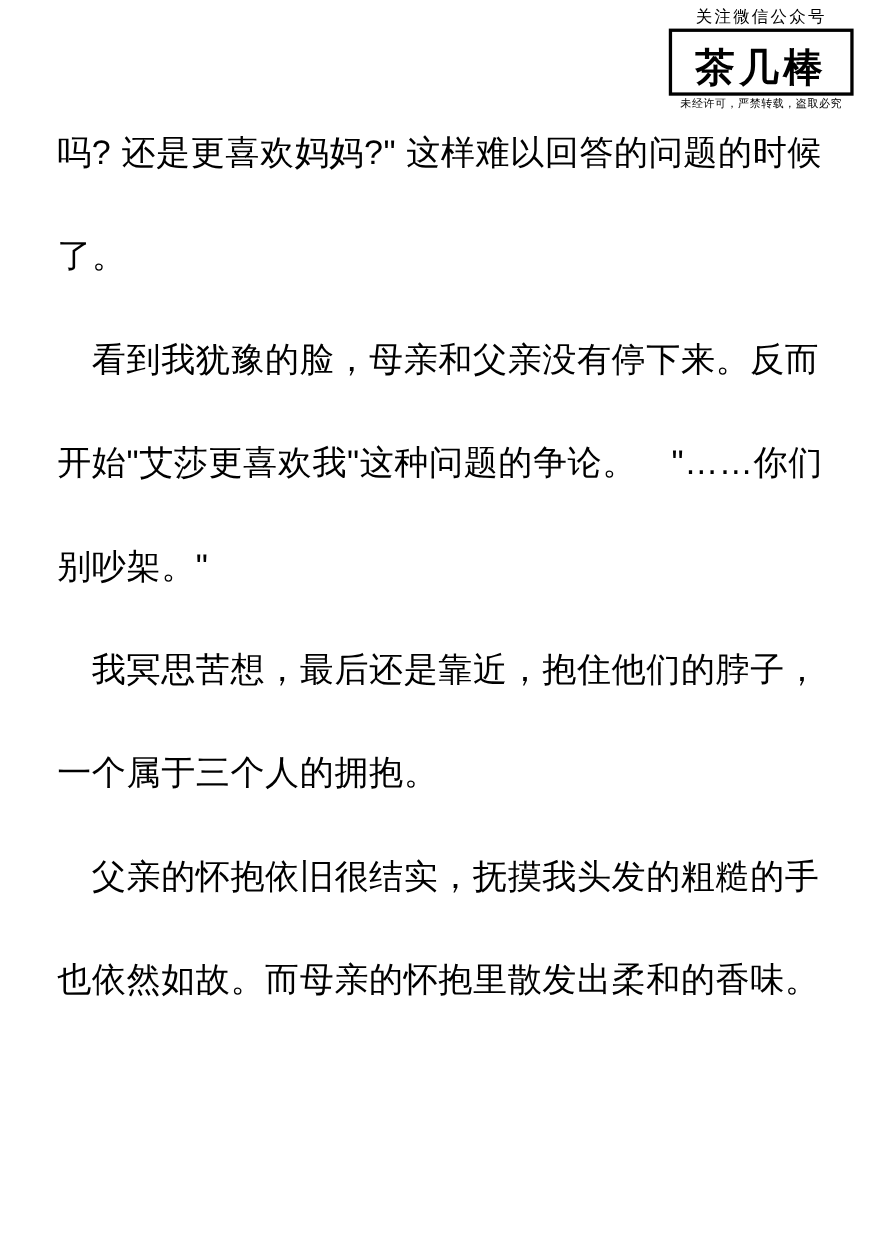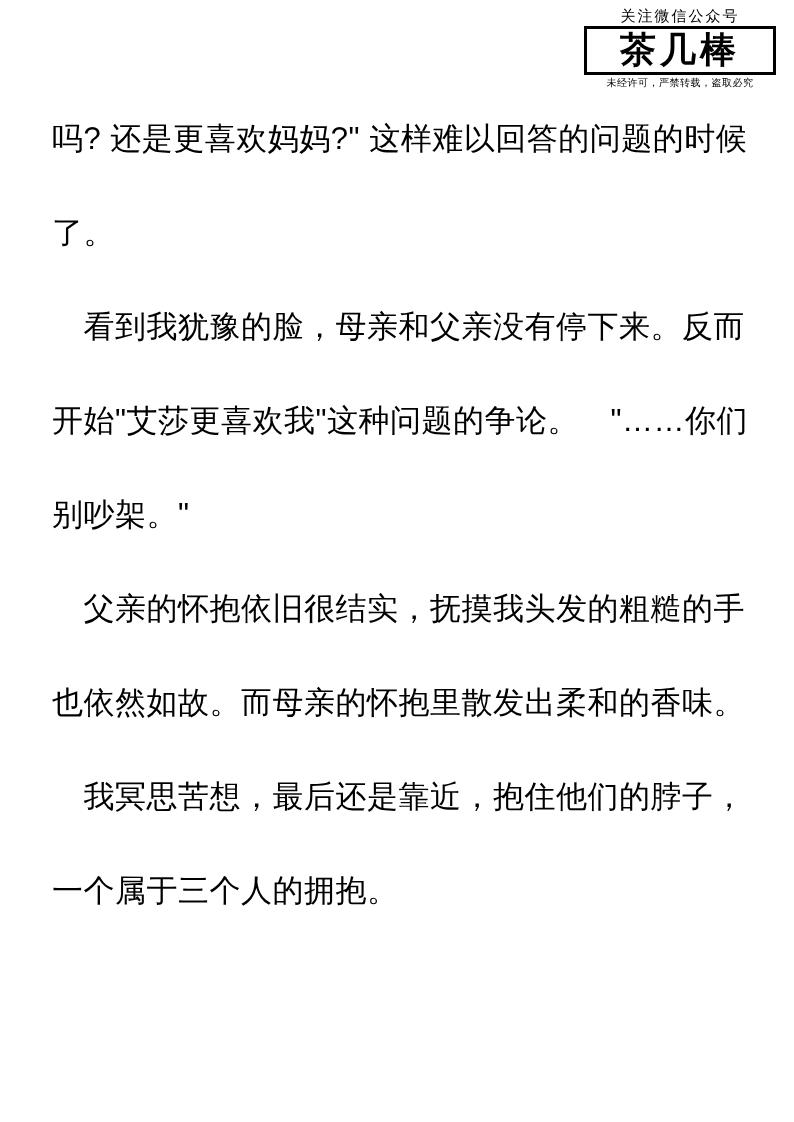--- a/index.html
+++ b/index.html
@@ -14,37 +14,37 @@
     color: #000000;
     position: relative;
     overflow: hidden;
   }
 
   
   .watermark {
     position: absolute;
     top: 8px;
     right: 18px;
-    width: 192px;
+    width: 168px;
     text-align: center;
     line-height: 1;
   }
   .watermark-top {
     font-size: 15px;
     letter-spacing: 2px;
     color: #000;
     margin-bottom: 3px;
     white-space: nowrap;
   }
   .watermark-box {
     border: 3px solid #000;
     display: flex;
     align-items: stretch;
     justify-content: center;
-    padding: 2px 4px 3px 4px;
+    padding: 14px 4px 3px 4px;
   }
   .watermark-brand {
     font-size: 36px;
     font-weight: bold;
     letter-spacing: 4px;
     line-height: 1.05;
     white-space: nowrap;
   }
   .watermark-bottom {
     font-size: 10px;
@@ -78,15 +78,15 @@
   <div class="watermark-top">关注微信公众号</div>
   <div class="watermark-box">
     <span class="watermark-brand">茶几棒</span>
   </div>
   <div class="watermark-bottom">未经许可，严禁转载，盗取必究</div>
 </div>
 
 <div class="page">
   <p class="para">吗? 还是更喜欢妈妈?" 这样难以回答的问题的时候了。</p>
   <p class="para">　看到我犹豫的脸，母亲和父亲没有停下来。反而开始"艾莎更喜欢我"这种问题的争论。　"……你们别吵架。"</p>
+  <p class="para">　我冥思苦想，最后还是靠近，抱住他们的脖子，一个属于三个人的拥抱。</p>
   <p class="para">　父亲的怀抱依旧很结实，抚摸我头发的粗糙的手也依然如故。而母亲的怀抱里散发出柔和的香味。</p>
-  <p class="para">　我冥思苦想，最后还是靠近，抱住他们的脖子，一个属于三个人的拥抱。</p>
 </div>
 
 </body></html>

